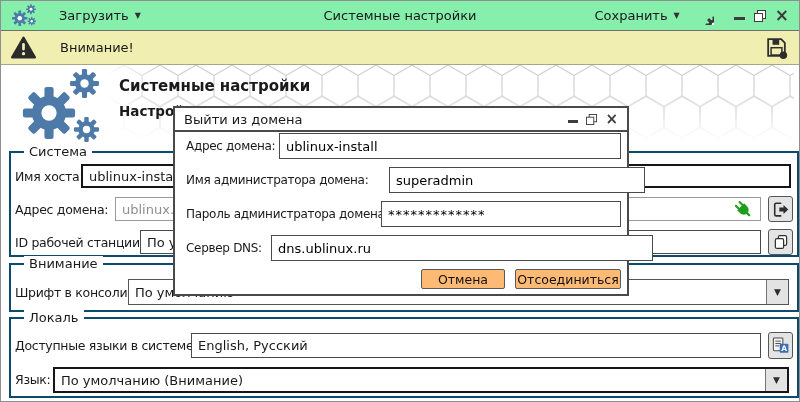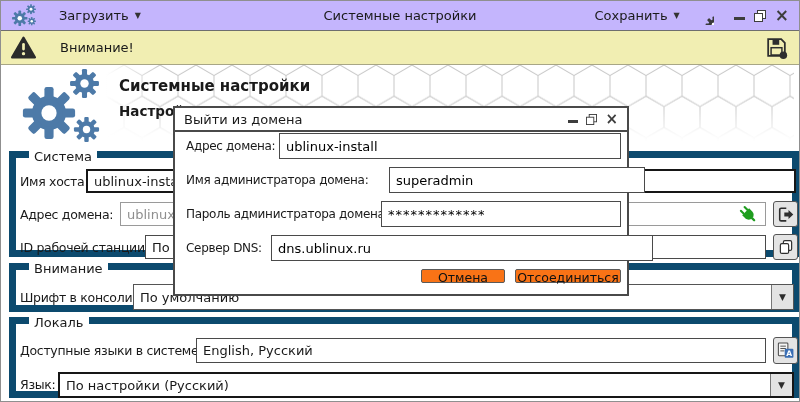--- a/index.html
+++ b/index.html
@@ -1,21 +1,21 @@
 <!DOCTYPE html>
 <html><head>
 <meta charset="utf-8">
 <style>
   * { margin:0; padding:0; box-sizing:border-box; }
   html,body { background:#fff; }
   body { font-family:"DejaVu Sans", sans-serif; color:#1a1a1a; }
   .app { position:relative; width:800px; height:402px; background:#fff; border:1px solid #8f8f8f; overflow:hidden; }
 
   
-  .titlebar { position:absolute; left:0; top:0; width:100%; height:30px; background:#c4b5fd;
+  .titlebar { position:absolute; left:0; top:0; width:100%; height:30px; background:#86efac;
               border-bottom:1px solid #6e6e6e; display:flex; align-items:center; padding:0 10px; }
   .tb-appicon { width:34px; height:24px; margin-right:14px; }
   .tb-menubtn { display:flex; align-items:center; gap:6px; font-size:13px; cursor:default; }
   .tb-caret { font-size:8px; color:#333; line-height:1; }
   .tb-title { position:absolute; left:50%; transform:translateX(-50%); font-size:13px; }
   .tb-right { margin-left:auto; display:flex; align-items:center; gap:16px; }
   .winctl { display:flex; align-items:center; gap:9px; margin-left:4px; }
   .wc-min { width:11px; height:3px; background:#3d3d3d; margin-top:6px; }
   .wc-close { font-size:17px; font-weight:bold; color:#3d3d3d; line-height:1; }
 
@@ -29,21 +29,21 @@
   .content { position:absolute; left:0; top:64px; width:100%; height:338px; background:#fff; }
   .hexband { position:absolute; left:105px; top:0; width:688px; height:80px; }
   .hexfade { position:absolute; left:105px; top:0; width:688px; height:80px;
              background:linear-gradient(to bottom, rgba(255,255,255,0) 30%, #fff 96%),
                         linear-gradient(to right, #fff 0%, rgba(255,255,255,0) 8%); }
   .logo { position:absolute; left:16px; top:2px; }
   .h-title { position:absolute; left:118px; top:12px; font-size:15px; font-weight:bold; }
   .h-sub { position:absolute; left:118px; top:38px; font-size:13.5px; font-weight:bold; }
 
   
-  .gbox { position:absolute; left:8px; width:790px; border:7px solid #0c4a6e; }
+  .gbox { position:absolute; left:8px; width:790px; border:2px solid #0c4a6e; }
   .gbox .legend { position:absolute; top:-9px; left:13px; background:#fff; padding:0 5px; font-size:13px; }
   .gbox-sys { top:86px; height:106px; }
   .gbox-con { top:198px; height:49px; }
   .gbox-loc { top:252px; height:81px; }
 
   .flabel { position:absolute; font-size:12.5px; letter-spacing:-0.3px; white-space:nowrap; }
   .tinput { position:absolute; height:24px; border:1px solid #4a4a4a; background:#fff; font-family:"DejaVu Sans",sans-serif;
             font-size:13px; color:#1a1a1a; padding:0 6px; outline:none; }
   .tinput.focusd { border:2px solid #161616; }
   .tinput.disabled { border:1px solid #9a9a9a; color:#8e8e8e; }
@@ -62,21 +62,21 @@
   .dialog { position:absolute; left:172px; top:105px; width:456px; height:190px; background:#fff;
             border:2px solid #4a4a4a; z-index:5; }
   .dlg-titlebar { height:24px; border-bottom:2px solid #4a4a4a; display:flex; align-items:center; padding:0 9px; }
   .dlg-title { font-size:13px; }
   .dlg-ctl { margin-left:auto; display:flex; align-items:center; gap:8px; }
   .dlg-ctl .wc-min { width:10px; height:3px; margin-top:5px; }
   .dlg-ctl .wc-close { font-size:15px; }
   .dlg-label { position:absolute; font-size:12px; letter-spacing:-0.3px; white-space:nowrap; }
   .dlg-input { position:absolute; height:26px; border:1px solid #4a4a4a; background:#fff; font-family:"DejaVu Sans",sans-serif;
                font-size:13px; padding:0 6px; outline:none; }
-  .dlg-btn { position:absolute; height:14px; background:#f97316; border:1px solid #5a5a5a; border-radius:2px;
+  .dlg-btn { position:absolute; height:20px; background:#fdba74; border:1px solid #5a5a5a; border-radius:2px;
              font-family:"DejaVu Sans",sans-serif; font-size:12.5px; color:#111; }
 </style>
 </head>
 <body>
 
 <svg width="0" height="0" style="position:absolute">
   <defs>
     <symbol id="gear" viewBox="-22 -22 44 44">
       <g fill="currentColor">
         <circle r="13.5"></circle>
@@ -219,21 +219,21 @@
         <svg width="19" height="19" viewBox="0 0 24 24">
           <rect x="3" y="2.5" width="12" height="16" rx="1" fill="#f4f4f4" stroke="#4a4a4a" stroke-width="1.3"></rect>
           <path d="M5.5 6.5 h7 M5.5 9.5 h7 M5.5 12.5 h5" stroke="#4a4a4a" stroke-width="1.2" fill="none"></path>
           <rect x="11" y="9.8" width="11" height="11.5" rx="1.5" fill="#3b6fb5"></rect>
           <text x="16.5" y="18.6" font-size="9.5" font-weight="bold" fill="#fff" text-anchor="middle" font-family="DejaVu Sans, sans-serif">A</text>
         </svg>
       </div>
 
       <span class="flabel" style="left:4px; top:53px">Язык:</span>
       <div class="combo focusd" style="left:42px; top:48px; width:736px">
-        <span class="cval">По настройки (Русский)</span>
+        <span class="cval">По умолчанию (Внимание)</span>
         <span class="carrow">▼</span>
       </div>
     </div>
   </div>
 
   <div class="dialog">
     <div class="dlg-titlebar">
       <span class="dlg-title">Выйти из домена</span>
       <div class="dlg-ctl">
         <div class="wc-min"></div>

